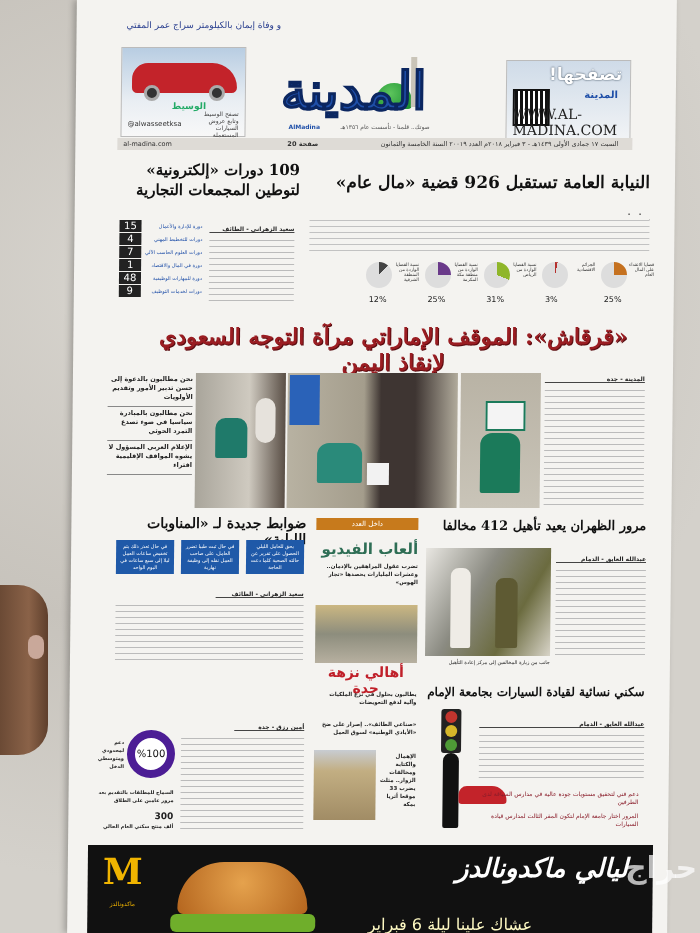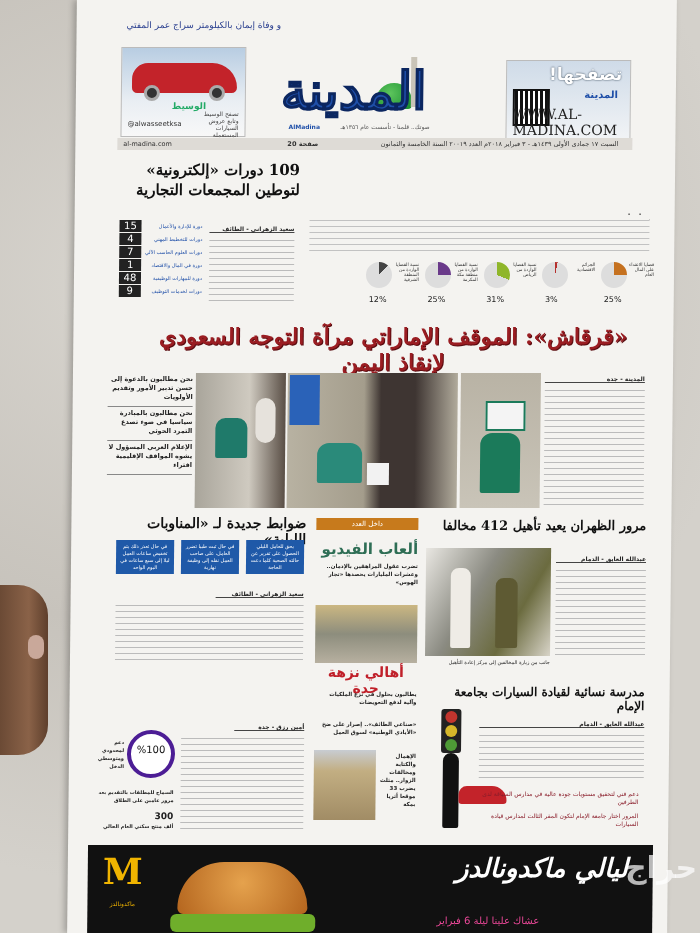--- a/index.html
+++ b/index.html
@@ -48,34 +48,34 @@
 .pie .v{position:absolute;left:5px;top:33px;font-size:8px;color:#222}
 .banner{position:absolute;left:40px;top:323px;width:520px;font-size:22px;font-weight:bold;color:#9a1d22;direction:rtl;text-align:center;font-family:"DejaVu Serif",serif;text-shadow:1px 1px 0 #5a0c10}
 .photo{position:absolute;background:#8a8478;overflow:hidden}
 .side-quotes{position:absolute;left:15px;top:373px;width:85px}
 .q{font-size:6.5px;font-weight:bold;color:#222;direction:rtl;text-align:right;border-bottom:1px solid #888;padding:2px 0 4px;line-height:9px}
 .bluebox{position:absolute;top:540px;width:58px;height:34px;background:#1f59a8;color:#fff;font-size:5px;line-height:7px;direction:rtl;text-align:center;padding:3px}
 .inside-hd{position:absolute;left:225px;top:518px;width:102px;height:12px;background:#c77a1c;color:#fff;font-size:7px;text-align:center;line-height:12px}
 .green-h{position:absolute;left:225px;top:540px;width:102px;font-size:15px;font-weight:bold;color:#2e6e55;direction:rtl;text-align:right}
 .red-h{position:absolute;left:225px;top:664px;width:102px;font-size:14px;font-weight:bold;color:#c0202a;direction:rtl;text-align:center}
 .item{position:absolute;left:225px;width:102px;font-size:5.5px;font-weight:bold;color:#222;direction:rtl;line-height:8px}
-.ring{position:absolute;left:38px;top:730px;width:48px;height:48px;border-radius:50%;border:4px solid #4c1d95;background:#fff;font-size:10px;text-align:center;line-height:32px;color:#111}
+.ring{position:absolute;left:38px;top:730px;width:48px;height:48px;border-radius:50%;border:8px solid #4c1d95;background:#fff;font-size:10px;text-align:center;line-height:32px;color:#111}
 .light{position:absolute;left:352px;top:709px;width:20px;height:44px;background:#222;border-radius:3px}
 .light i{display:block;width:12px;height:12px;border-radius:50%;margin:2px auto}
 .figure{position:absolute;left:354px;top:753px;width:16px;height:75px;background:#111;border-radius:8px 8px 2px 2px}
 .car2{position:absolute;left:370px;top:786px;width:48px;height:18px;background:#c3232a;border-radius:10px 18px 4px 4px}
 .bullet{position:absolute;left:380px;width:170px;font-size:6px;direction:rtl;text-align:right;line-height:8px}
 .ad-mc{position:absolute;left:0;top:845px;width:565px;height:88px;background:#111}
 .mlogo{position:absolute;left:15px;top:5px;font-size:36px;color:#f0b400;font-weight:bold;font-family:"DejaVu Serif",serif}
 .mtxt{position:absolute;left:5px;top:55px;font-size:6px;color:#f0b400;width:60px;text-align:center}
 .burger{position:absolute;left:90px;top:17px;width:135px;height:71px}
 .bun{width:130px;height:52px;border-radius:65px 65px 8px 8px;background:radial-gradient(circle at 50% 40%,#e5a24d,#b4651e);}
 .lettuce{width:145px;height:18px;margin-left:-7px;background:#6fae2b;border-radius:6px}
 .mh{position:absolute;right:25px;top:8px;font-size:26px;font-weight:bold;color:#fff;direction:rtl;font-style:italic}
-.msub{position:absolute;right:113px;top:70px;font-size:10px;color:#ec4899;direction:rtl}
+.msub{position:absolute;right:120px;top:70px;font-size:16px;color:#fef9c3;direction:rtl}
 .wm{position:absolute;left:625px;top:850px;font-size:30px;color:rgba(255,255,255,.7);font-weight:bold}
 </style>
 </head>
 <body>
 
 <div class="carpet"></div>
 <div class="hand">
     <div class="nail"></div>
   </div>
 
@@ -137,20 +137,21 @@
           <span class="t">دورة للمهارات الوظيفية</span>
         </div>
     <div class="stat">
           <span class="n">9</span>
           <span class="t">دورات لخدمات التوظيف</span>
         </div>
   </div>
   <div class="byline" style="left:115px;top:225px;width:85px">سعيد الزهراني - الطائف</div>
   <div class="body" style="left:115px;top:235px;width:85px;height:70px;background:repeating-linear-gradient(#f4f3f0 0 5px,#bbb 5px 6px)"></div>
 
+  <div class="h" style="left:210px;top:172px;width:345px;font-size:17px">النيابة العامة تستقبل 926 قضية «مال عام»</div>
   <div class="byline" style="left:470px;top:212px;width:85px">بسام باوزير - جدة</div>
   <div class="body" style="left:215px;top:215px;width:340px;height:40px;background:repeating-linear-gradient(#f4f3f0 0 5px,#c2c2c2 5px 6px)"></div>
 
   <div class="pies">
     <div class="pie">
           <div class="c" style="background:conic-gradient(#c5711f 0 25%,#ddd 25% 100%)"></div>
           <div class="lbl">قضايا الاعتداء على المال العام</div>
           <div class="v">25%</div>
         </div>
     <div class="pie">
@@ -224,21 +225,21 @@
   <div class="body" style="left:465px;top:565px;width:90px;height:95px;background:repeating-linear-gradient(#f4f3f0 0 5px,#bbb 5px 6px)"></div>
 
   <div class="ring">%100</div>
   <div class="item" style="left:5px;top:738px;width:30px;font-size:5px">دعم لمحدودي ومتوسطي الدخل</div>
   <div class="item" style="left:5px;top:788px;width:80px;font-size:5px">السماح للمطلقات بالتقديم بعد مرور عامين على الطلاق</div>
   <div class="item" style="left:5px;top:812px;width:80px;font-size:9px">300</div>
   <div class="item" style="left:5px;top:822px;width:80px;font-size:5px">ألف منتج سكني العام الحالي</div>
   <div class="byline" style="left:145px;top:723px;width:70px">أمين رزق - جدة</div>
   <div class="body" style="left:92px;top:733px;width:123px;height:100px;background:repeating-linear-gradient(#f4f3f0 0 5px,#bbb 5px 6px)"></div>
 
-  <div class="h" style="left:335px;top:685px;width:220px;font-size:12px">مدرسة نسائية لقيادة السيارات بجامعة الإمام</div>
+  <div class="h" style="left:335px;top:685px;width:220px;font-size:12px">سكني نسائية لقيادة السيارات بجامعة الإمام</div>
   <div class="light">
         <i style="background:#c1352e"></i>
         <i style="background:#d6b72a"></i>
         <i style="background:#4e9a36"></i>
       </div>
   <div class="figure"></div>
   <div class="car2"></div>
   <div class="byline" style="left:390px;top:720px;width:165px">عبدالله العايق - الدمام</div>
   <div class="body" style="left:390px;top:730px;width:165px;height:50px;background:repeating-linear-gradient(#f4f3f0 0 5px,#bbb 5px 6px)"></div>
   <div class="bullet" style="top:790px;color:#8a1d2a">دعم فني لتحقيق مستويات جودة عالية في مدارس السياقة لدى الطرفين</div>

